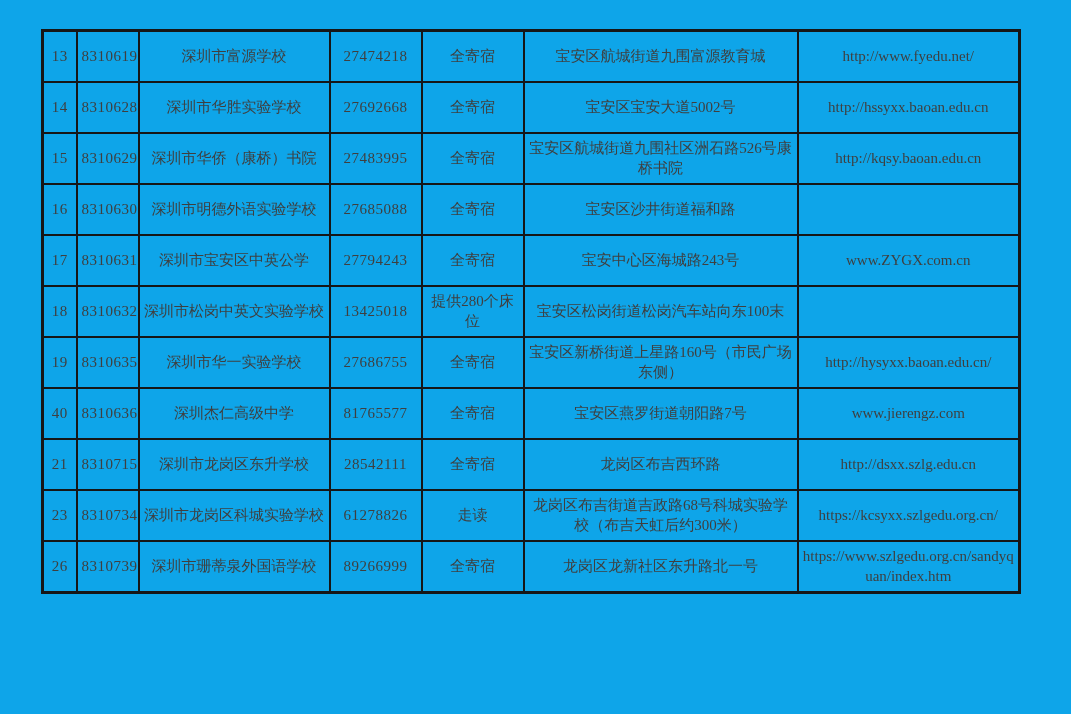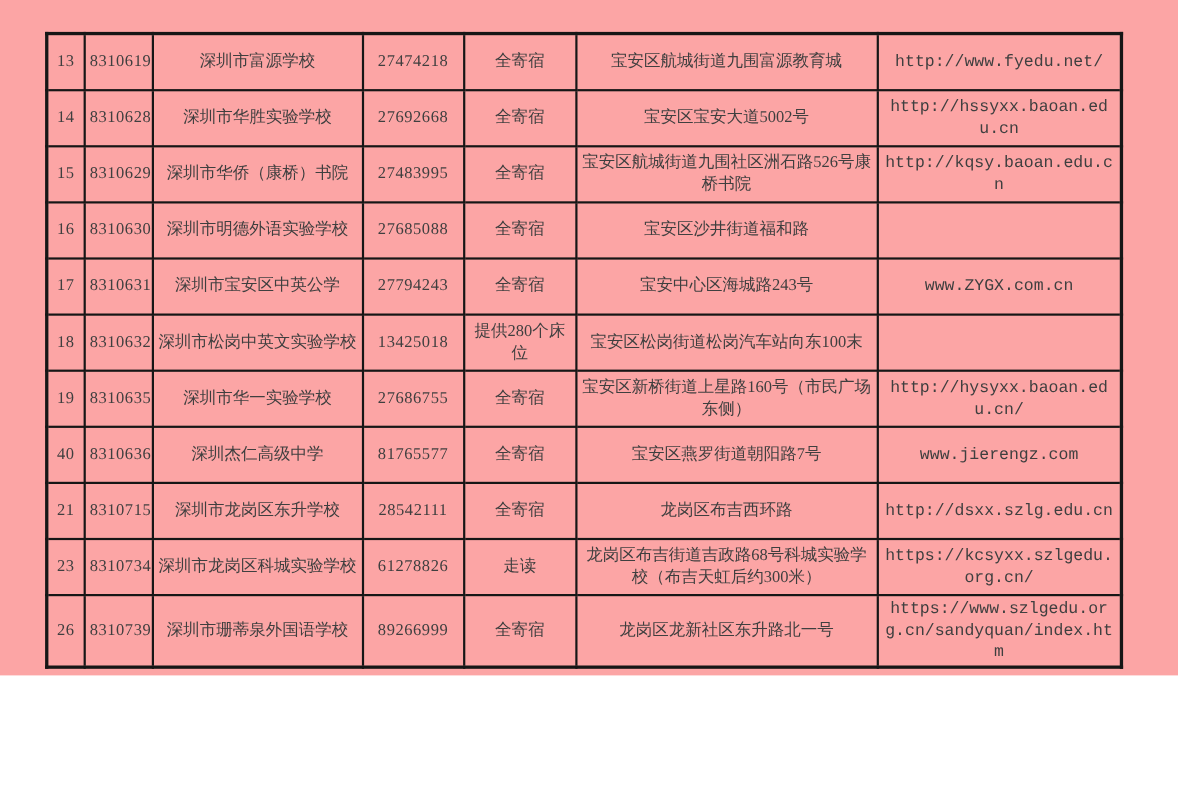--- a/index.html
+++ b/index.html
@@ -7,22 +7,22 @@
     padding: 0;
     background: #ffffff;
     width: 1071px;
     height: 714px;
     overflow: hidden;
     font-family: "Liberation Serif", "DejaVu Serif", serif;
   }
   .page {
     position: relative;
     width: 1071px;
-    height: 614px;
-    background: #fca5a5;
+    height: 714px;
+    background: #0ea5e9;
   }
   table.school-table {
     position: absolute;
     left: 41px;
     top: 29px;
     width: 977px;
     border-collapse: collapse;
     table-layout: fixed;
     border: 3px solid #161616;
   }
@@ -38,21 +38,21 @@
     overflow: hidden;
   }
   td.c-no, td.c-code, td.c-phone {
     font-family: "Liberation Serif", "DejaVu Serif", serif;
     letter-spacing: 0.5px;
   }
   td.c-name, td.c-board, td.c-addr {
     font-size: 15px;
   }
   td.c-web {
-    font-family: Liberation Mono, monospace;
+    font-family: Liberation Serif, serif;
     font-size: 13px;
     word-break: break-all;
     letter-spacing: 0px;
   }
 </style>
 </head>
 <body>
 
 <div class="page">
   <table class="school-table">

